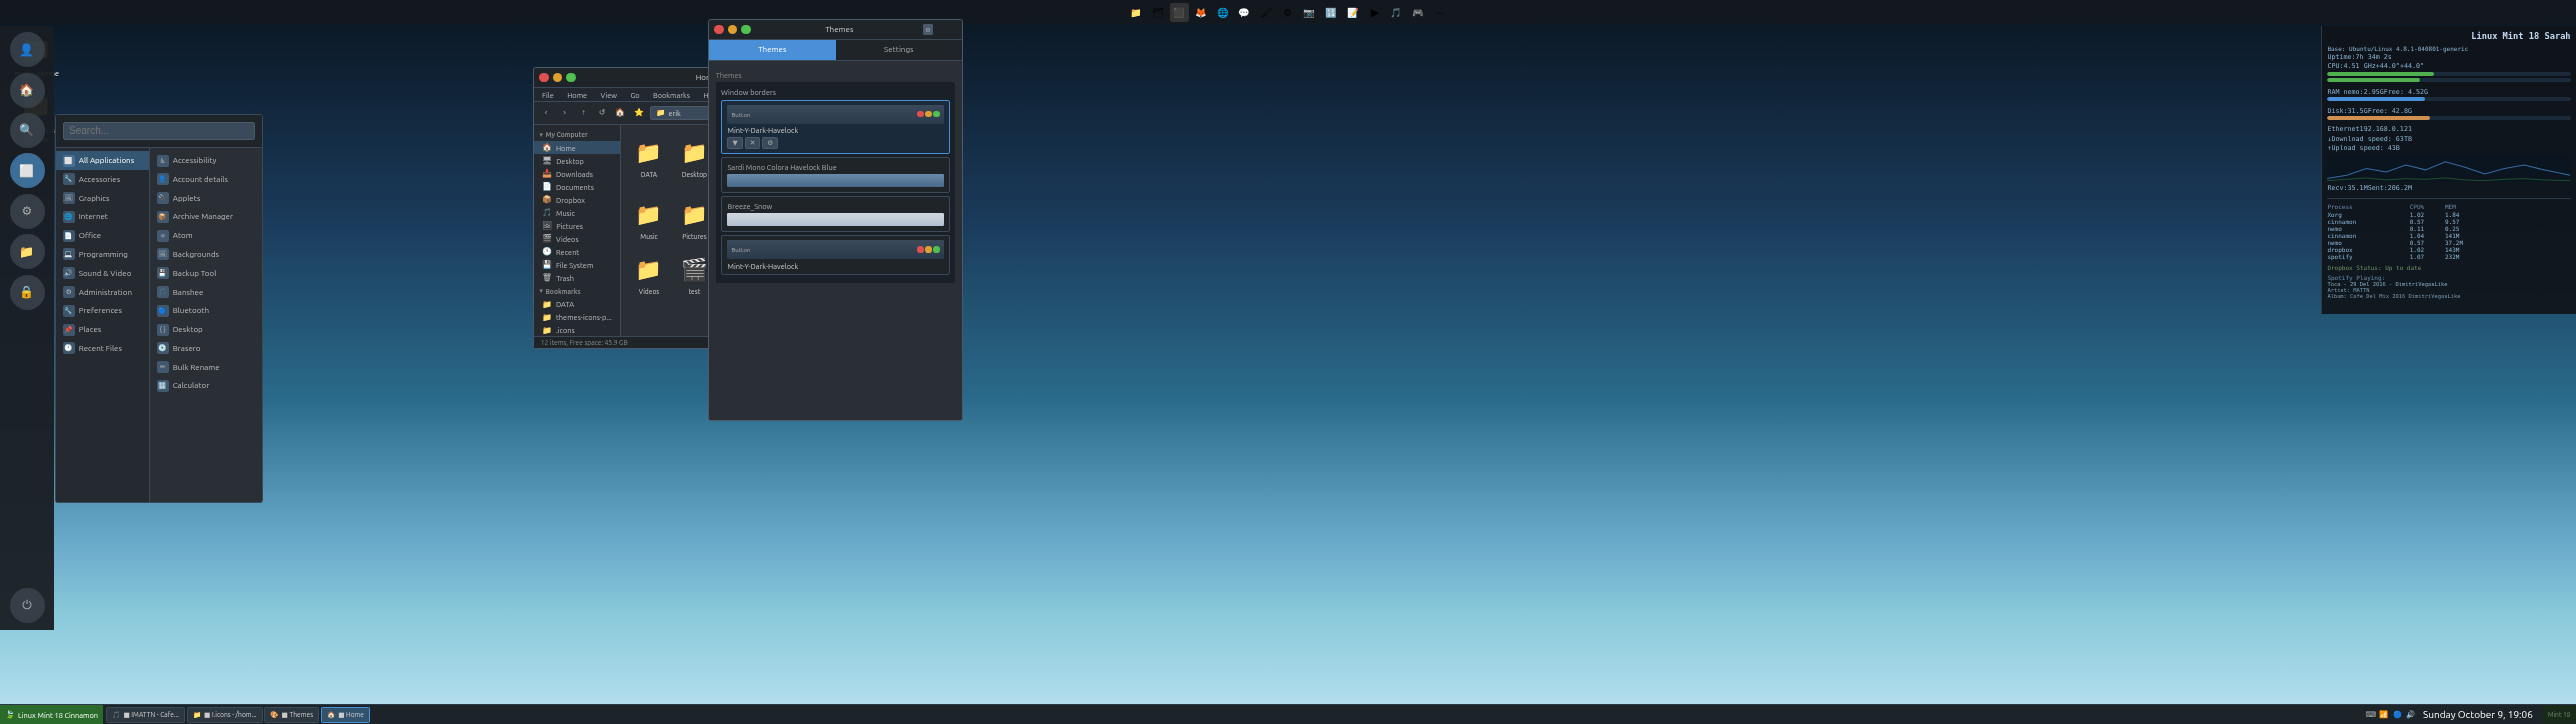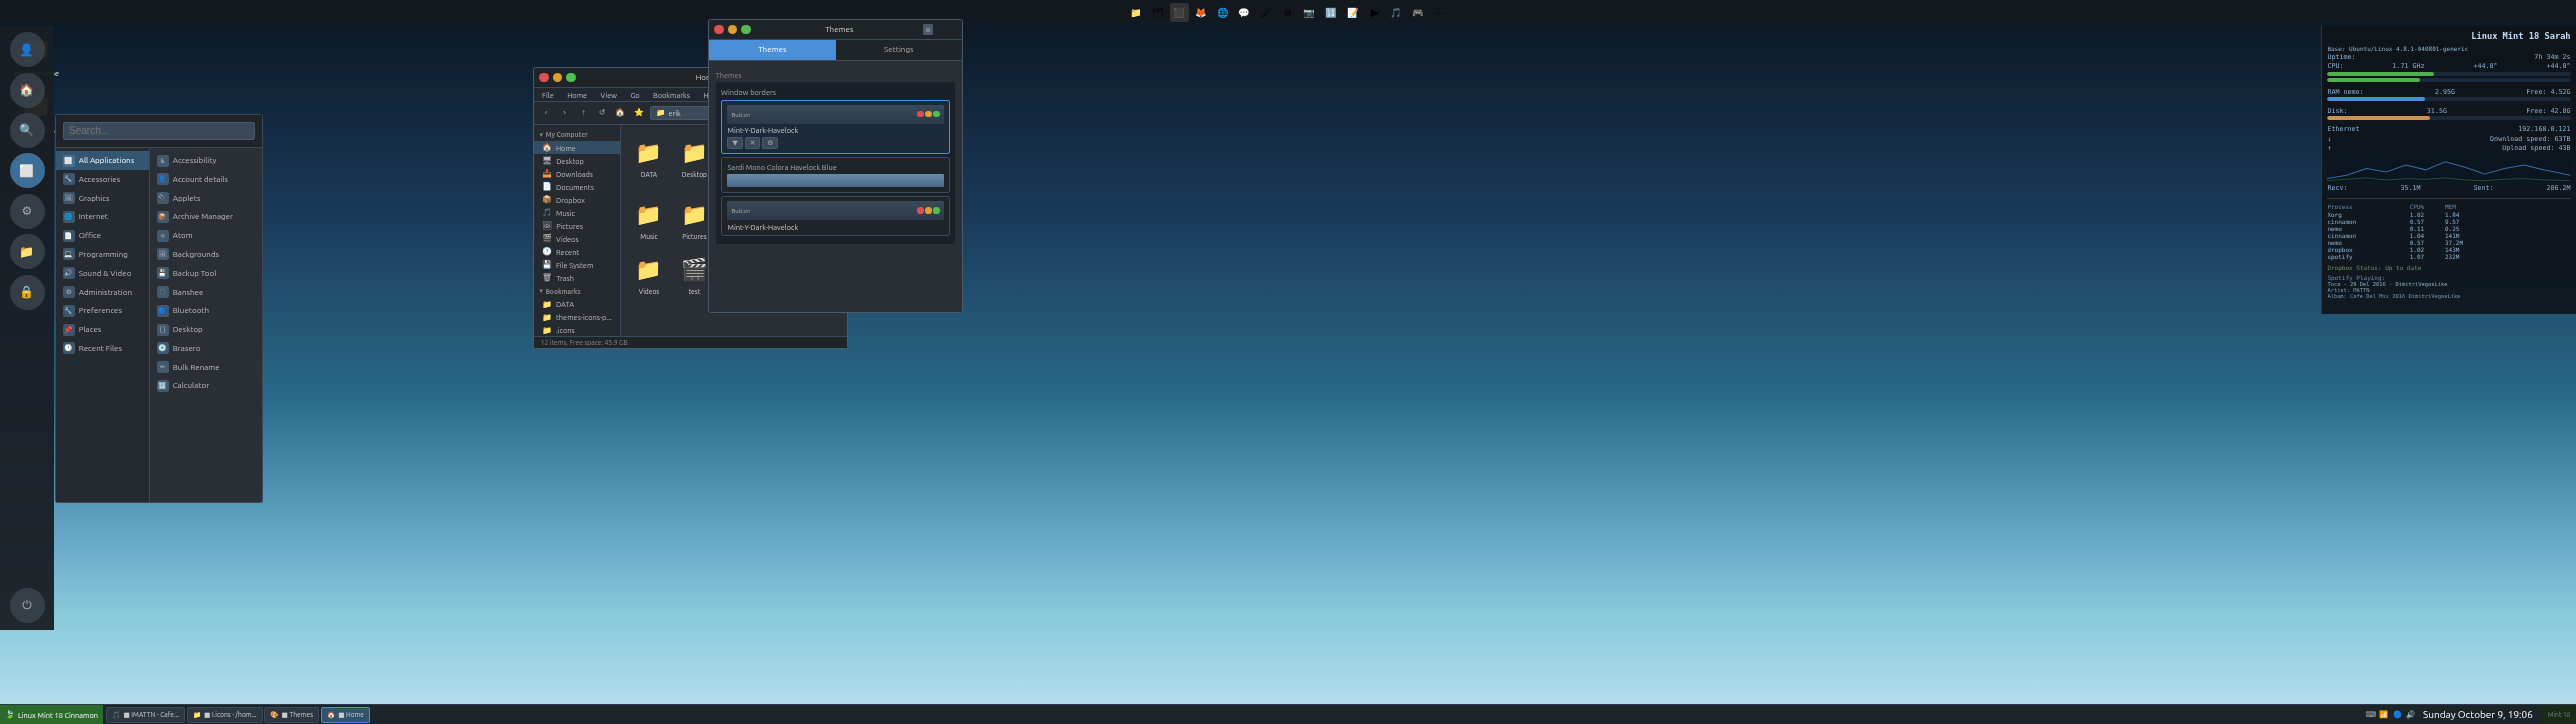--- a/index.html
+++ b/index.html
@@ -354,21 +354,21 @@
       font-size: 6.7px;
       color: #888;
     }
 
     
     .themes-window {
       position: absolute;
       left: 708px;
       top: 19px;
       width: 255px;
-      height: 294px;
+      height: 402px;
       background: #2a2f35;
       border: 0.7px solid #4a5a6a;
       border-radius: 2.7px;
       z-index: 160;
       display: flex;
       flex-direction: column;
       color: #ccc;
     }
 
     .themes-tabs {
@@ -422,21 +422,20 @@
     .sysmon-title {
       font-size: 8.7px;
       color: #c0d8f0;
       text-align: right;
       margin-bottom: 4px;
       font-weight: bold;
     }
 
     .sysmon-row {
       display: flex;
-      justify-content: space-between;
       margin-bottom: 1.3px;
       color: #8ab4d4;
     }
 
     .sysmon-bar-container {
       height: 4px;
       background: #1a2a3a;
       border-radius: 2px;
       margin: 1.3px 0 2.7px;
       overflow: hidden;
@@ -975,20 +974,24 @@
           <div class="wb-ctrl">✕</div>
           <div class="wb-ctrl">⚙</div>
         </div>
       </div>
 
       <div class="wb-item">
         <div style="font-size:7.4px;color:#aaa;padding:1.3px 0;">Sardi Mono Colora Havelock Blue</div>
         <div style="height:13.4px;background:linear-gradient(180deg,#6a8aaa,#4a6a8a);border-radius:1.3px;margin:1.3px 0;"></div>
       </div>
 
+      <div class="wb-item">
+        <div style="font-size:7.4px;color:#aaa;padding:1.3px 0;">Breeze_Snow</div>
+        <div style="height:13.4px;background:linear-gradient(180deg,#d0d8e0,#b0c0d0);border-radius:1.3px;margin:1.3px 0;"></div>
+      </div>
 
       <div class="wb-item">
         <div class="wb-preview">
           <span>Button</span>
           <div style="display:flex;gap:1.3px;">
             <div style="width:6.7px;height:6.7px;background:#e05050;border-radius:50%;"></div>
             <div style="width:6.7px;height:6.7px;background:#e0a030;border-radius:50%;"></div>
             <div style="width:6.7px;height:6.7px;background:#50c050;border-radius:50%;"></div>
           </div>
         </div>
@@ -1003,21 +1006,21 @@
   <div class="sysmon-row">
     <span style="font-size:6px;">Base: Ubuntu/Linux 4.8.1-040801-generic</span>
   </div>
   <div class="sysmon-row">
     <span>Uptime:</span>
     <span>7h 34m 2s</span>
   </div>
   <div class="sysmon-section">
     <div class="sysmon-row">
       <span>CPU:</span>
-      <span>1.71 GHz</span>
+      <span>4.51 GHz</span>
       <span>+44.0°</span>
       <span>+44.0°</span>
     </div>
     <div class="sysmon-bar-container">
       <div class="sysmon-bar prog-green" style="width:44%;"></div>
     </div>
     <div class="sysmon-bar-container">
       <div class="sysmon-bar prog-green" style="width:38%;"></div>
     </div>
   </div>

